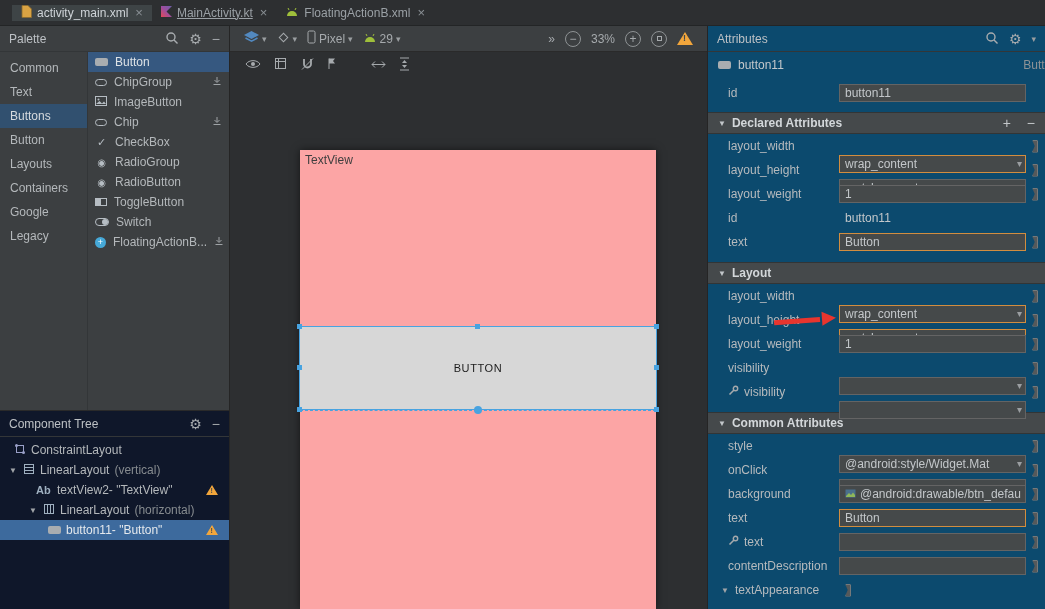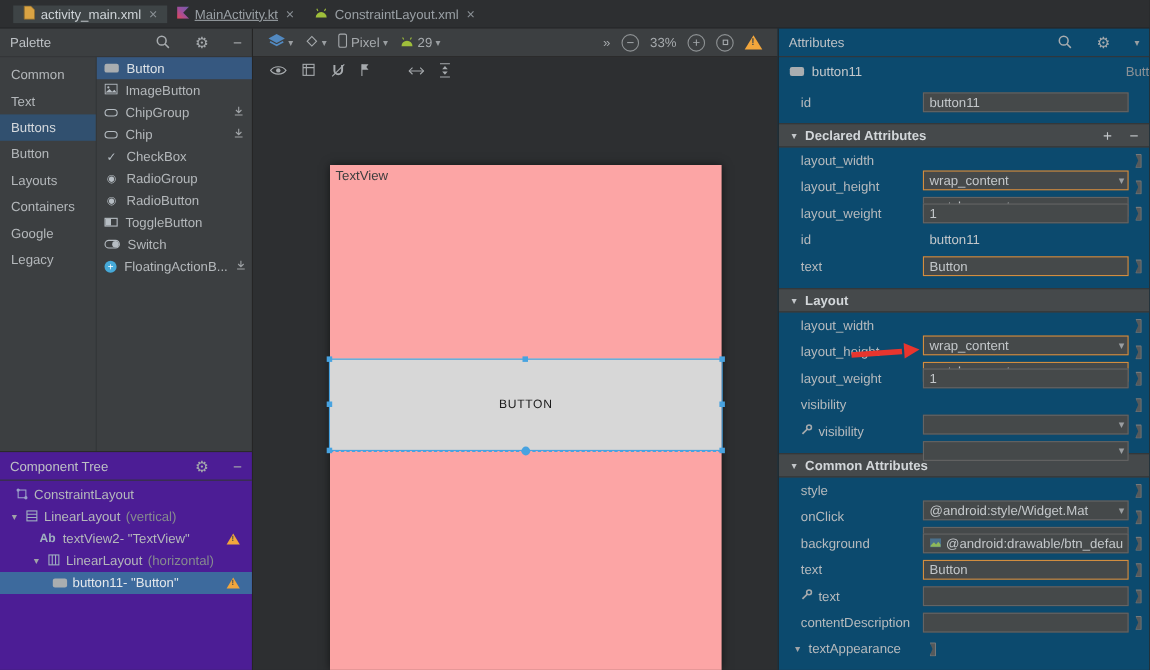--- a/index.html
+++ b/index.html
@@ -23,21 +23,21 @@
   .tab {
     display:flex; align-items:center; gap:5px; padding:0 9px;
     color:#9aa0a5; font-size:12px;
   }
   .tab.sel { background:#3e4446; color:#cfd4d8; }
   .tab .u { text-decoration:underline; }
   .tab-close { color:#8a9095; font-size:13px; margin-left:2px; }
 
   
   .panel-header {
-    height:26px; display:flex; align-items:center; gap:22px;
+    height:26px; display:flex; align-items:center; gap:10px;
     padding:0 9px; border-bottom:1px solid #333638;
   }
   .panel-title { color:#bdc1c5; }
   .hicon { color:#a6aaad; font-size:14px; line-height:1; }
 
   
   .palette {
     position:absolute; left:0; top:26px; width:230px; height:384px;
     background:#3c3f41; border-right:1px solid #252525;
   }
@@ -59,21 +59,21 @@
   .pi-radio { color:#b6bdc3; font-size:10px; width:13px; text-align:center; flex:none; }
   .pi-toggle { width:12px; height:8px; border:1px solid #b6bdc3; flex:none; background:linear-gradient(90deg,#b6bdc3 45%,transparent 45%); }
   .pi-switch { width:14px; height:8px; border:1px solid #b6bdc3; border-radius:4px; position:relative; flex:none; }
   .pi-switch::after { content:""; position:absolute; right:0; top:0; width:6px; height:6px; border-radius:50%; background:#b6bdc3; }
   .pi-fab { width:11px; height:11px; border-radius:50%; background:#46a9d8; color:#fff; font-size:9px; line-height:11px; text-align:center; flex:none; }
   .ab { color:#9fb0c0; font-size:11px; font-weight:bold; width:16px; flex:none; }
 
   
   .tree {
     position:absolute; left:0; top:410px; width:230px; bottom:0;
-    background:#4c1d95; border-top:1px solid #2a2a2a; border-right:1px solid #252525;
+    background:#0f172a; border-top:1px solid #2a2a2a; border-right:1px solid #252525;
   }
   .tree-rows { padding-top:3px; }
   .trow { height:20px; display:flex; align-items:center; gap:5px; color:#b4b8bb; }
   .trow .suffix { color:#868b8f; }
   .trow.sel { background:#3d6a9d; color:#e4e8ec; }
   .trow .warn-wrap { margin-left:auto; margin-right:11px; }
   .tri { font-size:8px; color:#a0a4a8; width:10px; text-align:center; flex:none; }
 
   
   .canvas { position:absolute; left:230px; top:26px; width:477px; bottom:0; background:#2d2f31; }
@@ -179,21 +179,21 @@
         </svg></span>
     <span class="u">MainActivity.kt</span>
     <span class="tab-close">×</span>
   </div>
   <div class="tab">
     <span><svg width="14" height="10">
           <path d="M2 9 a5 5 0 0 1 10 0 Z" fill="#9fbf3b"></path>
           <line x1="4" y1="3" x2="3" y2="1" stroke="#9fbf3b"></line>
           <line x1="10" y1="3" x2="11" y2="1" stroke="#9fbf3b"></line>
         </svg></span>
-    <span>ConstraintLayout.xml</span>
+    <span>FloatingActionB.xml</span>
     <span class="tab-close">×</span>
   </div>
 </div>
 
 <div class="palette">
   <div class="panel-header">
     <span class="panel-title">Palette</span>
     <span class="spacer"></span>
     <span class="hicon"><svg width="14" height="14" viewBox="0 0 14 14">
           <circle cx="6" cy="6" r="4" fill="none" stroke="#a8acaf" stroke-width="1.4"></circle>
@@ -211,34 +211,34 @@
     <div class="cat">Containers</div>
     <div class="cat">Google</div>
     <div class="cat">Legacy</div>
   </div>
   <div class="comps">
     <div class="comp sel">
       <span class="pi-btn"></span>
       <span>Button</span>
     </div>
     <div class="comp">
-      <span><svg width="12" height="10">
-            <rect x=".5" y=".5" width="11" height="9" fill="none" stroke="#b6bdc3"></rect>
-            <circle cx="3.5" cy="3.5" r="1" fill="#b6bdc3"></circle>
-            <path d="M1 8 L4.5 5 7 7.5 9 5.5 11 8z" fill="#b6bdc3"></path>
-          </svg></span>
-      <span>ImageButton</span>
-    </div>
-    <div class="comp">
       <span class="pi-pill"></span>
       <span>ChipGroup</span>
       <span class="dl"><svg width="10" height="10">
             <path d="M5 1 v5 M2.5 4 L5 6.5 7.5 4" stroke="#9fa3a6" fill="none"></path>
             <path d="M1.5 8.5 h7" stroke="#9fa3a6"></path>
           </svg></span>
+    </div>
+    <div class="comp">
+      <span><svg width="12" height="10">
+            <rect x=".5" y=".5" width="11" height="9" fill="none" stroke="#b6bdc3"></rect>
+            <circle cx="3.5" cy="3.5" r="1" fill="#b6bdc3"></circle>
+            <path d="M1 8 L4.5 5 7 7.5 9 5.5 11 8z" fill="#b6bdc3"></path>
+          </svg></span>
+      <span>ImageButton</span>
     </div>
     <div class="comp">
       <span class="pi-pill"></span>
       <span>Chip</span>
       <span class="dl"><svg width="10" height="10">
             <path d="M5 1 v5 M2.5 4 L5 6.5 7.5 4" stroke="#9fa3a6" fill="none"></path>
             <path d="M1.5 8.5 h7" stroke="#9fa3a6"></path>
           </svg></span>
     </div>
     <div class="comp">

